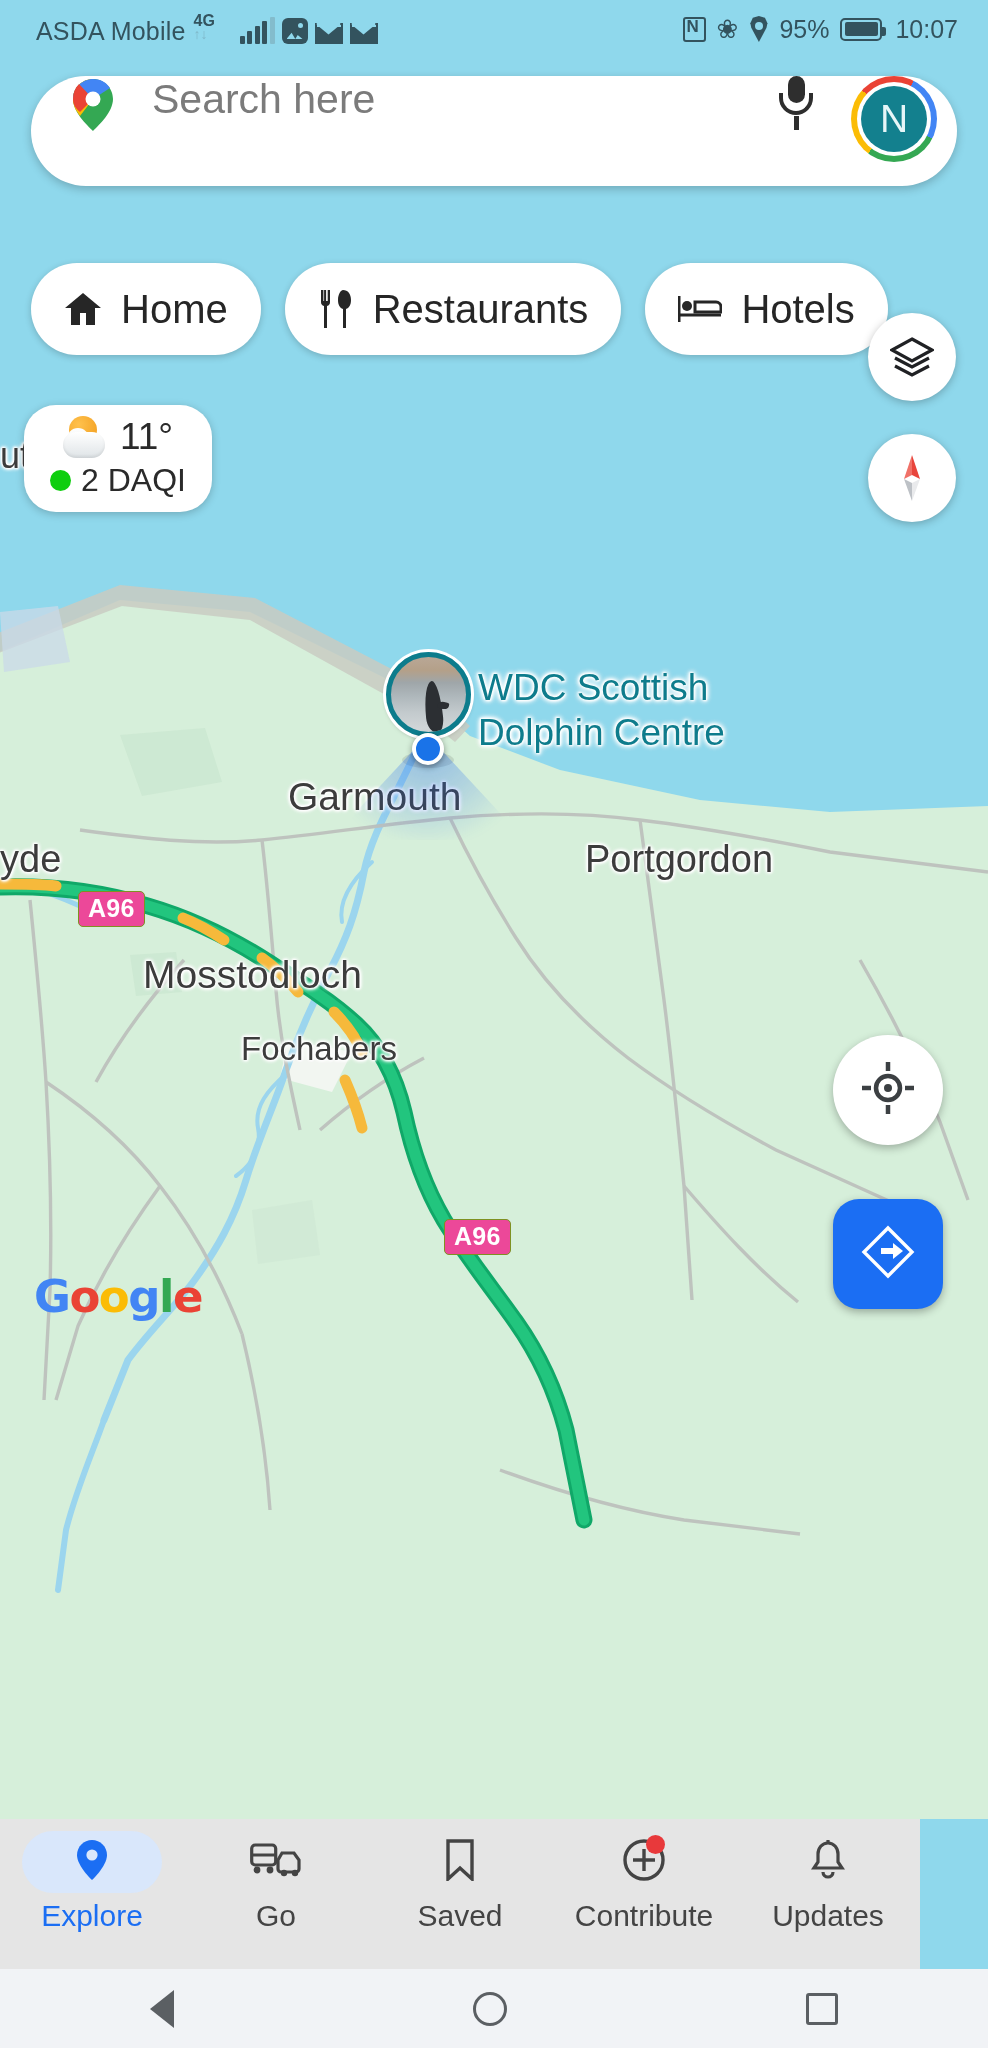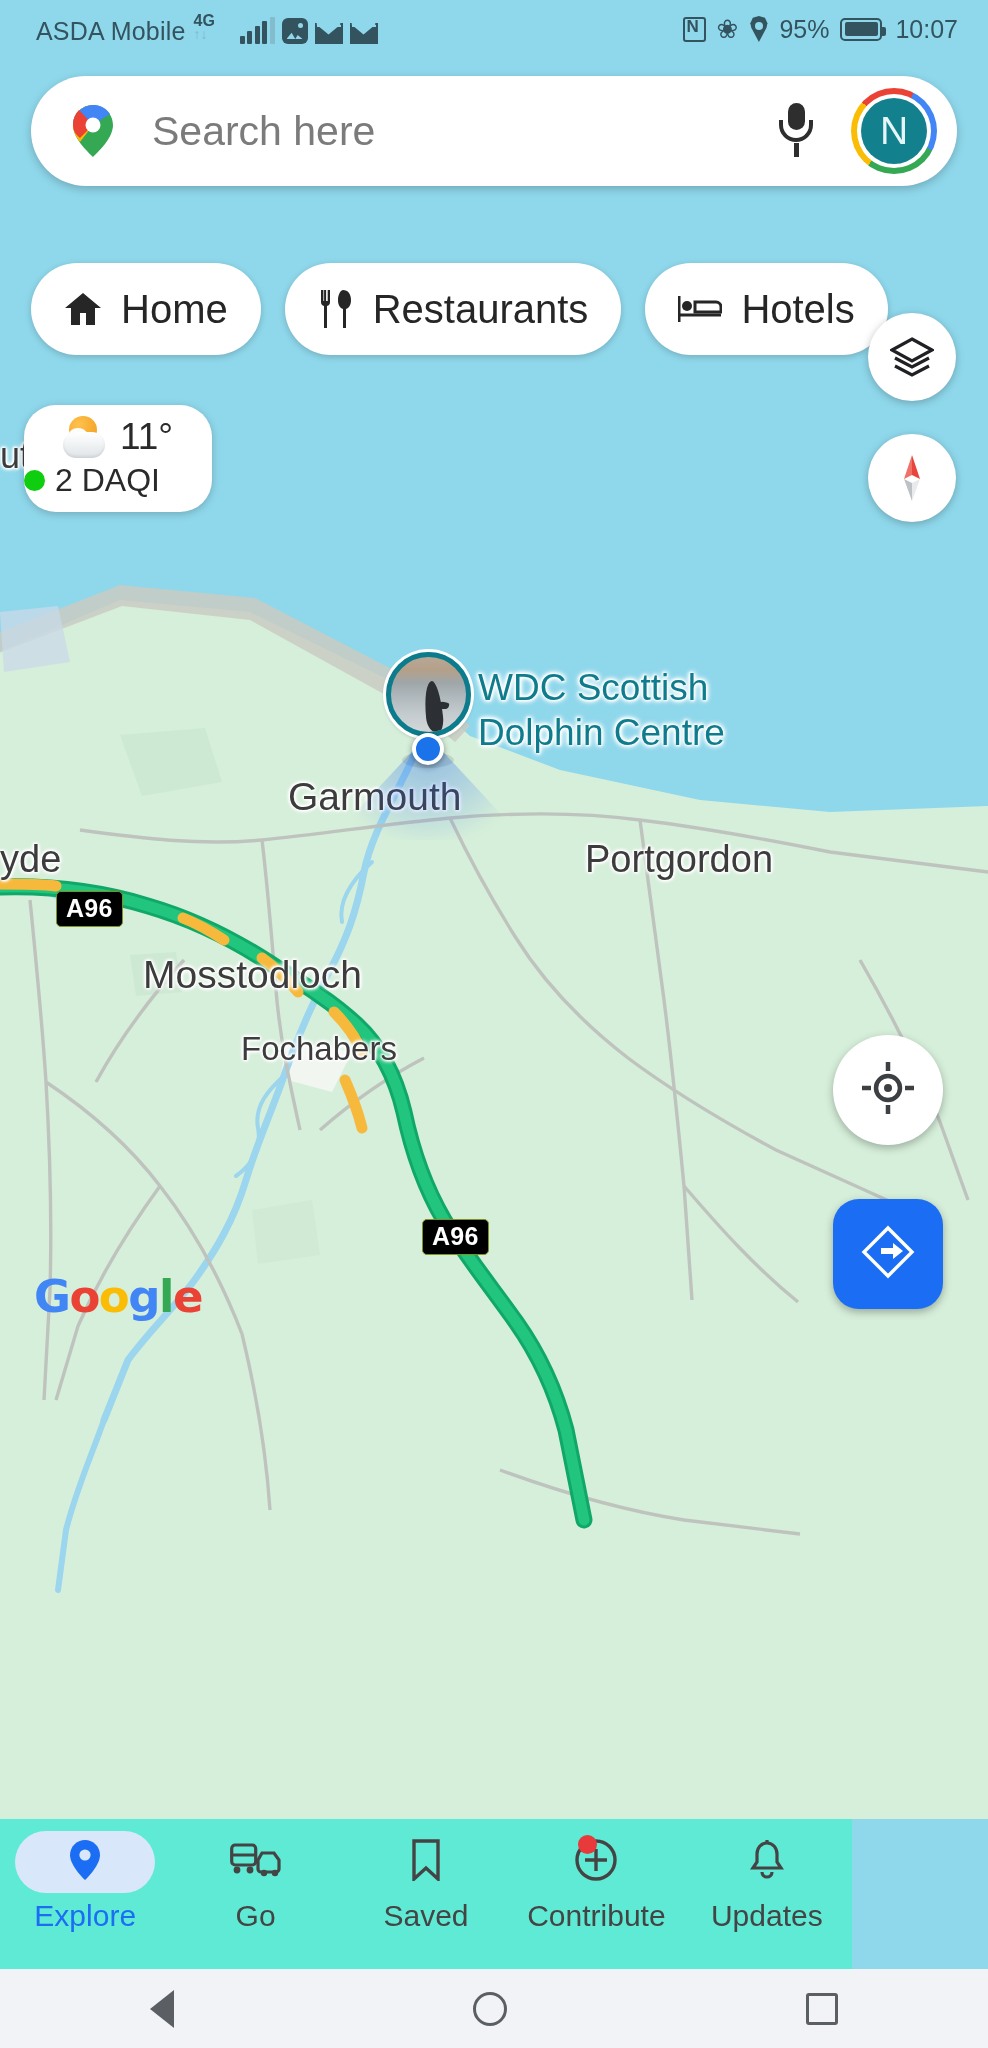--- a/index.html
+++ b/index.html
@@ -51,22 +51,22 @@
   .sb-time{ font-size:25px; color:#33535e; margin-left:2px;}
 
   
   .map{ position:absolute; top:0; left:0; width:988px; height:1819px; overflow:hidden; z-index:1; }
   .map svg{ display:block; }
 
   
   .mlabel{ position:absolute; color:#3c3c3c; white-space:nowrap;
     text-shadow: 0 0 5px #fff, 0 0 5px #fff, 0 0 4px #fff, 0 0 3px #fff, 1px 1px 2px #fff, -1px -1px 2px #fff;
     pointer-events:none;}
-  .shield{ position:absolute; background:#000000; color:#fff; font-size:25px; font-weight:bold;
-    padding:2px 9px 3px; border-radius:5px; border:1.5px solid #7e9122; letter-spacing:.3px;}
+  .shield{ position:absolute; background:#ec4899; color:#fff; font-size:25px; font-weight:bold;
+    padding:2px 9px 3px; border-radius:5px; border:1.5px solid #7e9122; letter-spacing:.3px;margin-left:22px;}
 
   
   .poi{ position:absolute; left:386px; top:652px; }
   .poi-photo{ width:85px; height:85px; border-radius:50%; border:5px solid #0C7C8C;
      box-shadow:0 0 0 3px #fff, 0 2px 5px rgba(0,0,0,.35); overflow:hidden; position:relative;
      background:linear-gradient(180deg,#b9a796 0%, #b4a089 18%, #9fa6a9 34%, #aeb7bb 52%, #c3cacd 74%, #d3d8da 100%);}
   .poi-photo .dolph{ position:absolute; left:34px; top:24px; width:17px; height:52px;
      background:#2c2f33; border-radius:55% 45% 40% 60% / 70% 70% 30% 30%; transform:rotate(-6deg);}
   .poi-photo .dolph:after{ content:""; position:absolute; right:-7px; top:22px; width:11px;height:7px;
      background:#2c2f33; border-radius:50% 20% 50% 20%; transform:rotate(18deg);}
@@ -87,21 +87,21 @@
   .gwm span:nth-child(1){color:#4285F4}
   .gwm span:nth-child(2){color:#EA4335}
   .gwm span:nth-child(3){color:#FBBC05}
   .gwm span:nth-child(4){color:#4285F4}
   .gwm span:nth-child(5){color:#34A853}
   .gwm span:nth-child(6){color:#EA4335}
 
   
   .searchbar{ position:absolute; left:31px; top:76px; width:926px; height:110px;
      background:#fff; border-radius:55px; box-shadow:0 3px 10px rgba(0,0,0,.22);
-     display:flex; align-items:center; z-index:40; }
+     display:flex; z-index:40; }
   .gm-pin{ width:58px;height:58px; margin-left:33px; position:relative; flex:none;}
   .search-text{ flex:1; font-size:41px; color:#7b7b7b; margin-left:30px; }
   .mic{ width:34px;height:56px; margin-right:38px; position:relative; flex:none;}
   .mic .cap{ position:absolute; left:9px; top:0; width:17px;height:27px;border-radius:9px;background:#2e2e2e;}
   .mic .arc{ position:absolute; left:0; top:17px; width:34px;height:22px;
      border:4.5px solid #2e2e2e; border-top:none; border-radius:0 0 20px 20px;}
   .mic .stem{ position:absolute; left:15px; top:40px; width:4.5px;height:14px;background:#2e2e2e;}
   .avatar{ width:86px;height:86px;margin-right:20px; border-radius:50%; flex:none; position:relative;
      background:conic-gradient(from -48deg, #EA4335 0deg 75deg, #4285F4 75deg 165deg, #34A853 165deg 265deg, #FBBC05 265deg 360deg);
      display:flex;align-items:center;justify-content:center;}
@@ -124,38 +124,38 @@
      border-radius:32px; box-shadow:0 2px 8px rgba(0,0,0,.22); padding:11px 0 13px; z-index:40;}
   .w-top{ display:flex;align-items:center;justify-content:center; gap:9px;}
   .w-sun{ position:relative; width:48px;height:42px;}
   .w-sun .sun{ position:absolute; left:6px;top:0; width:28px;height:28px;border-radius:50%;
      background:radial-gradient(circle at 35% 30%,#FFC14D,#F09A19);}
   .w-sun .cl{ position:absolute; left:0;bottom:0; width:42px;height:26px;border-radius:14px;
      background:linear-gradient(180deg,#fff,#dfe4e7); box-shadow:inset 0 -2px 3px rgba(0,0,0,.08);}
   .w-sun .cl2{ position:absolute; left:4px;bottom:8px;width:22px;height:22px;border-radius:50%;
      background:linear-gradient(180deg,#fff,#e6eaec);}
   .w-temp{ font-size:37px;color:#2a2a2a;}
-  .w-bot{ display:flex;align-items:center;justify-content:flex-start;gap:10px; margin-top:4px;}
+  .w-bot{ display:flex;align-items:center;justify-content:center;gap:10px; margin-top:4px;}
   .w-dot{ width:21px;height:21px;border-radius:50%;background:#0FCE0F;}
   .w-aqi{ font-size:32px;color:#2a2a2a;}
 
   .rbtn{ position:absolute; right:32px; width:88px;height:88px;border-radius:50%;background:#fff;
      box-shadow:0 2px 8px rgba(0,0,0,.25); display:flex;align-items:center;justify-content:center; z-index:40;}
   .rbtn-layers{ top:313px; }
   .rbtn-compass{ top:434px; }
   .layers-ic{ width:44px;height:40px; position:relative;}
   .compass-ic{ width:52px;height:52px; position:relative;}
 
   .mylocbtn{ position:absolute; right:45px; top:1035px; width:110px;height:110px;border-radius:50%;
      background:#fff; box-shadow:0 3px 9px rgba(0,0,0,.28); display:flex;align-items:center;justify-content:center; z-index:40;}
   .dirbtn{ position:absolute; right:45px; top:1199px; width:110px;height:110px;border-radius:26px;
      background:#1B6EF3; box-shadow:0 3px 9px rgba(0,0,0,.3); display:flex;align-items:center;justify-content:center; z-index:40;}
 
   
-  .bottomnav{ position:absolute; left:0; top:1819px; width:852px; height:150px; background:#5eead4;
+  .bottomnav{ position:absolute; left:0; top:1819px; width:920px; height:150px; background:#e5e5e5;
      display:flex; align-items:flex-start; z-index:60; padding-top:12px;}
   .nav-item{ flex:1; display:flex;flex-direction:column;align-items:center; gap:6px; position:relative;}
   .nav-pill{ width:140px;height:62px;border-radius:31px; display:flex;align-items:center;justify-content:center;}
   .nav-pill.active{ background:#D9E7FB; }
   .nav-lbl{ font-size:30px; color:#444; }
   .nav-lbl.active{ color:#1B6EF3; }
   .badge{ position:absolute; right:255px; top:4px; width:19px;height:19px;border-radius:50%;background:#E8393B;}
 
   
   .sysnav{ position:absolute; left:0; top:1969px; width:988px; height:79px; background:#F1F3F6;

